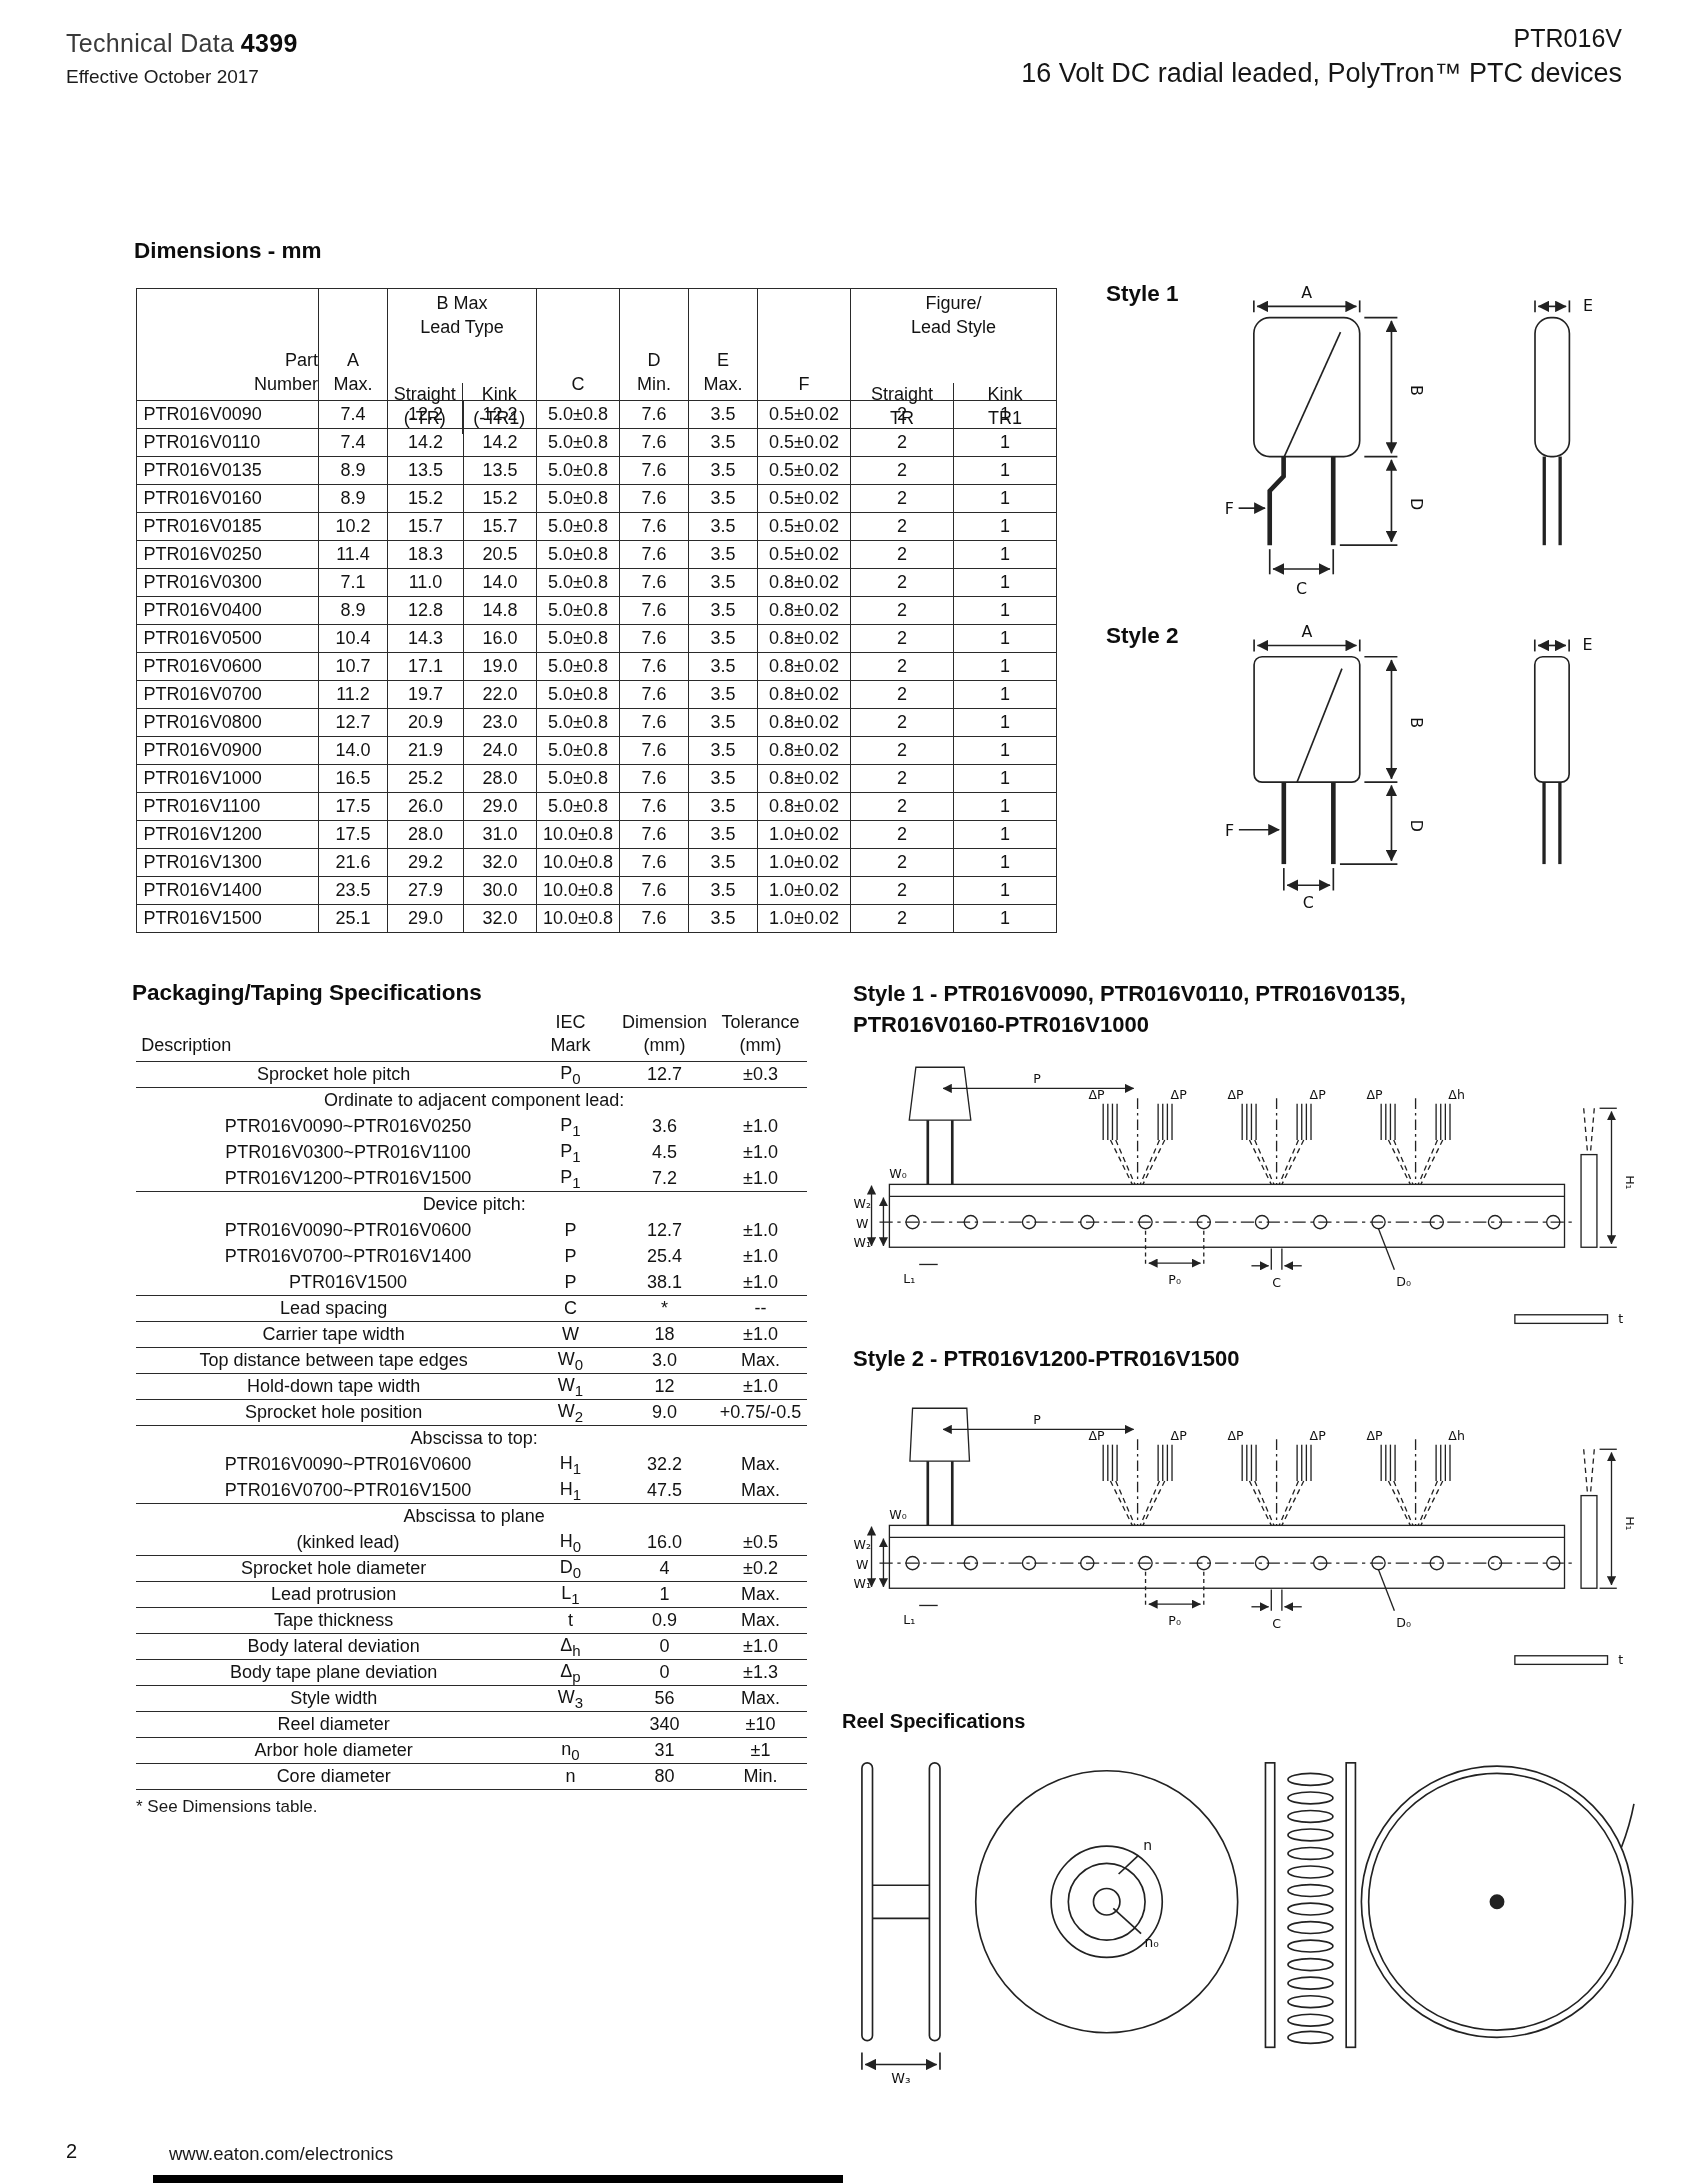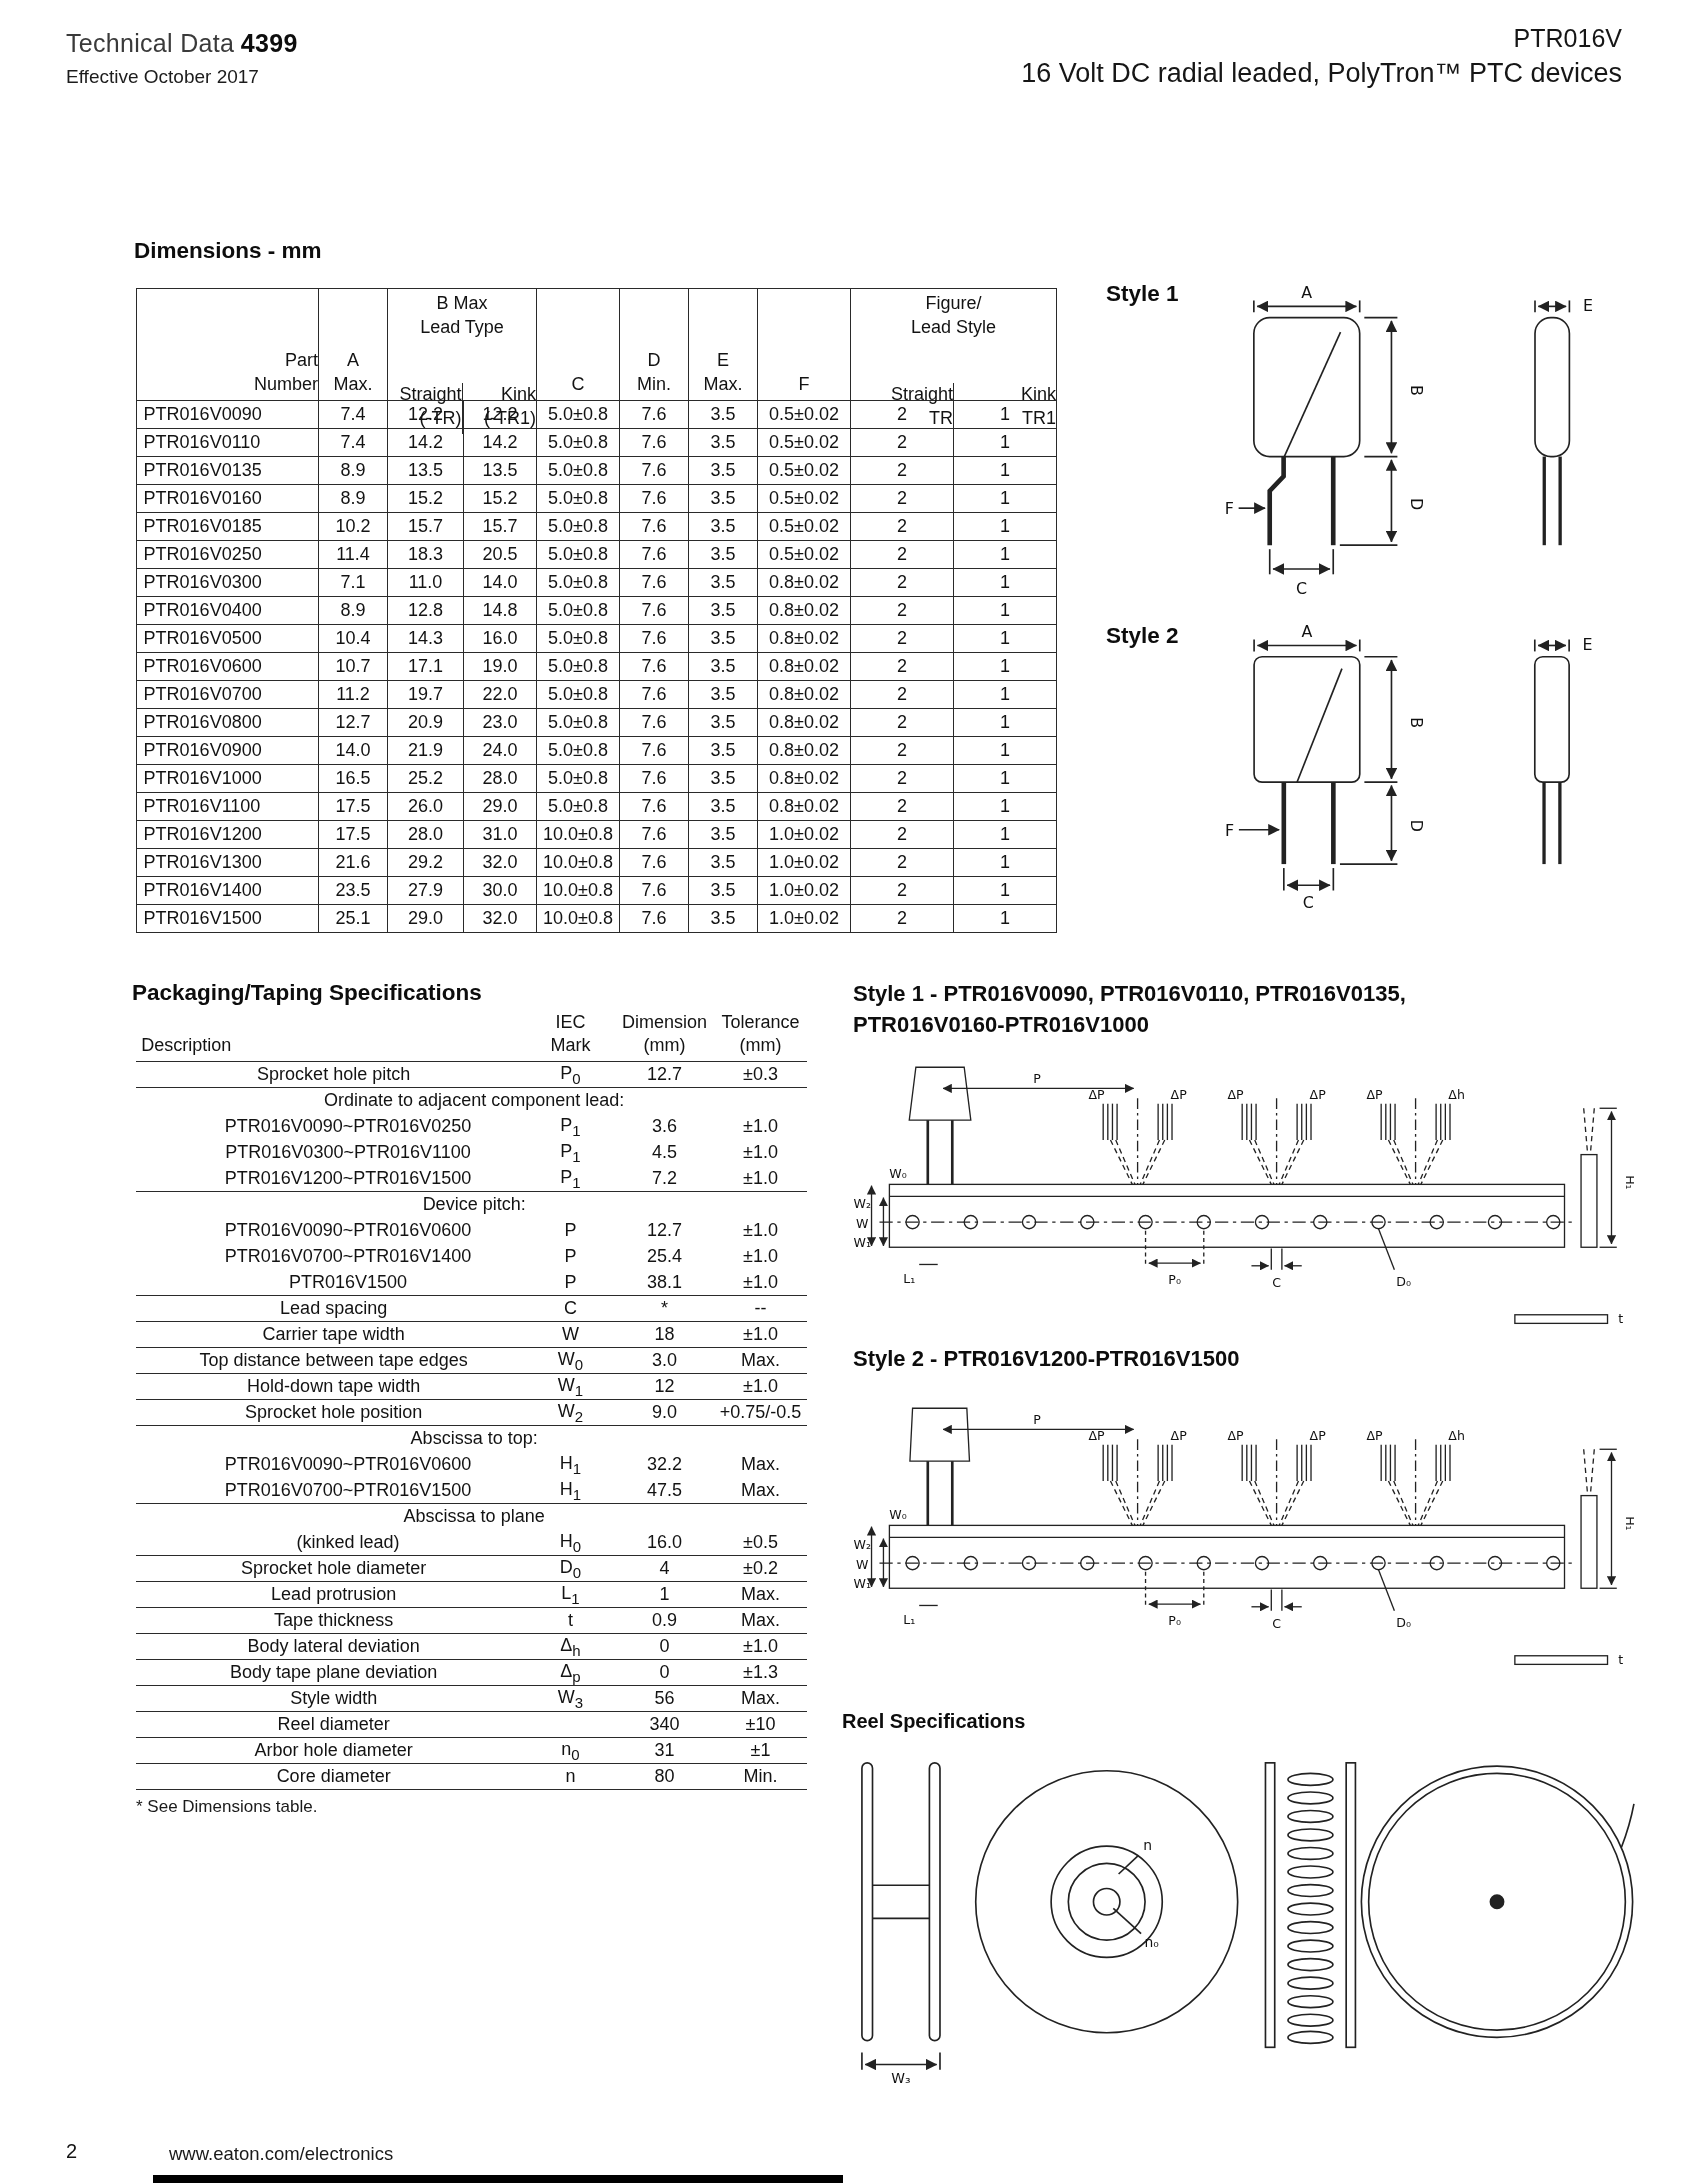--- a/index.html
+++ b/index.html
@@ -30,21 +30,21 @@
   .dim-table th, .dim-table td { border:1.3px solid #2a2a2a; }
   .dim-table td { height:28px; text-align:center; padding:0 2.6px; }
   .dim-table td.left { text-align:left; padding-left:6.6px; }
   .dim-table th { font-weight:normal; padding:0; vertical-align:bottom; }
   .th-stack { display:flex; flex-direction:column; justify-content:flex-end;
               height:111px; line-height:1.32; padding-bottom:3.3px; text-align:center; }
   .th-stack.la { text-align:right; padding-left:6.6px; }
   .th-group { display:flex; flex-direction:column; justify-content:space-between; height:111px;gap:43px; }
   .th-group-top { padding-top:3.3px; text-align:center; line-height:1.32; }
   .th-cols { display:flex; }
-  .th-subcol { flex:1; text-align:right; line-height:1.32; padding-bottom:3.3px; }
+  .th-subcol { flex:1; text-align:center; line-height:1.32; padding-bottom:3.3px; }
   .th-subcol.bl { border-left:1.3px solid #2a2a2a; }
 
   
   .pkg-table { font-size:18px; table-layout:fixed; }
   .pkg-table thead th { font-weight:normal; vertical-align:bottom; border-bottom:1.3px solid #2a2a2a; }
   .th2 { line-height:1.3; padding-bottom:3.3px; text-align:center; }
   .th2.la { text-align:left; padding-left:5.3px; }
   .pkg-table td { height:26px; vertical-align:middle; border-bottom:1.3px solid #2a2a2a; }
   .pkg-table tr.nb td { border-bottom:none; }
   .pkg-table td.desc { text-align:center; padding-left:5.3px; }

